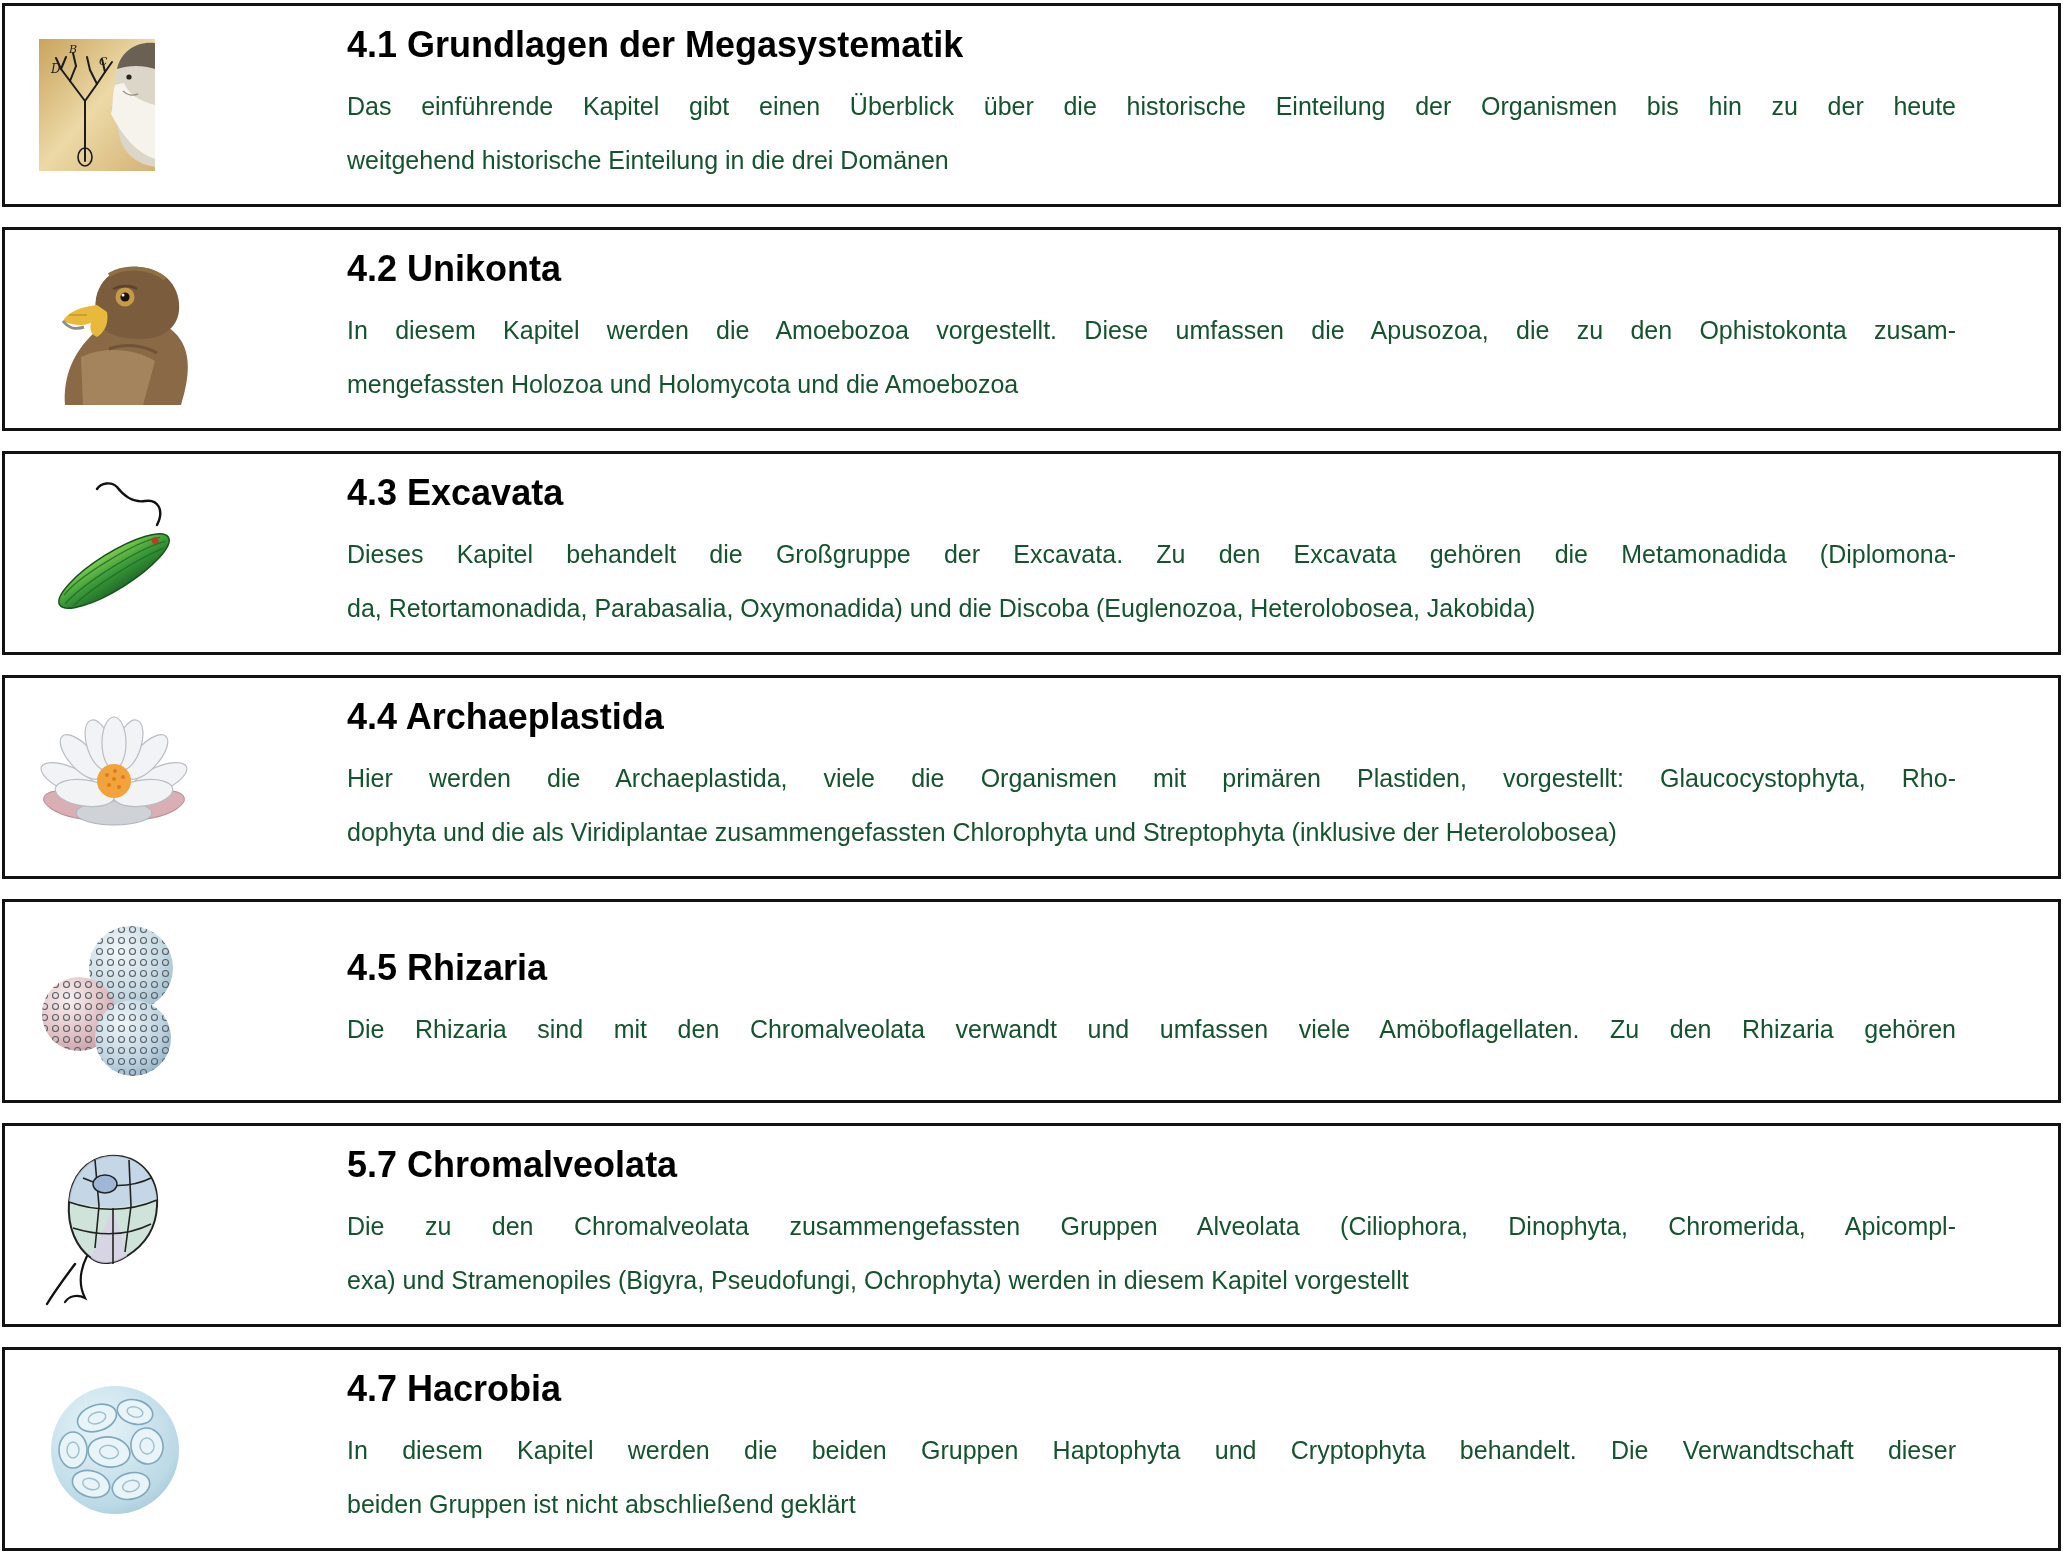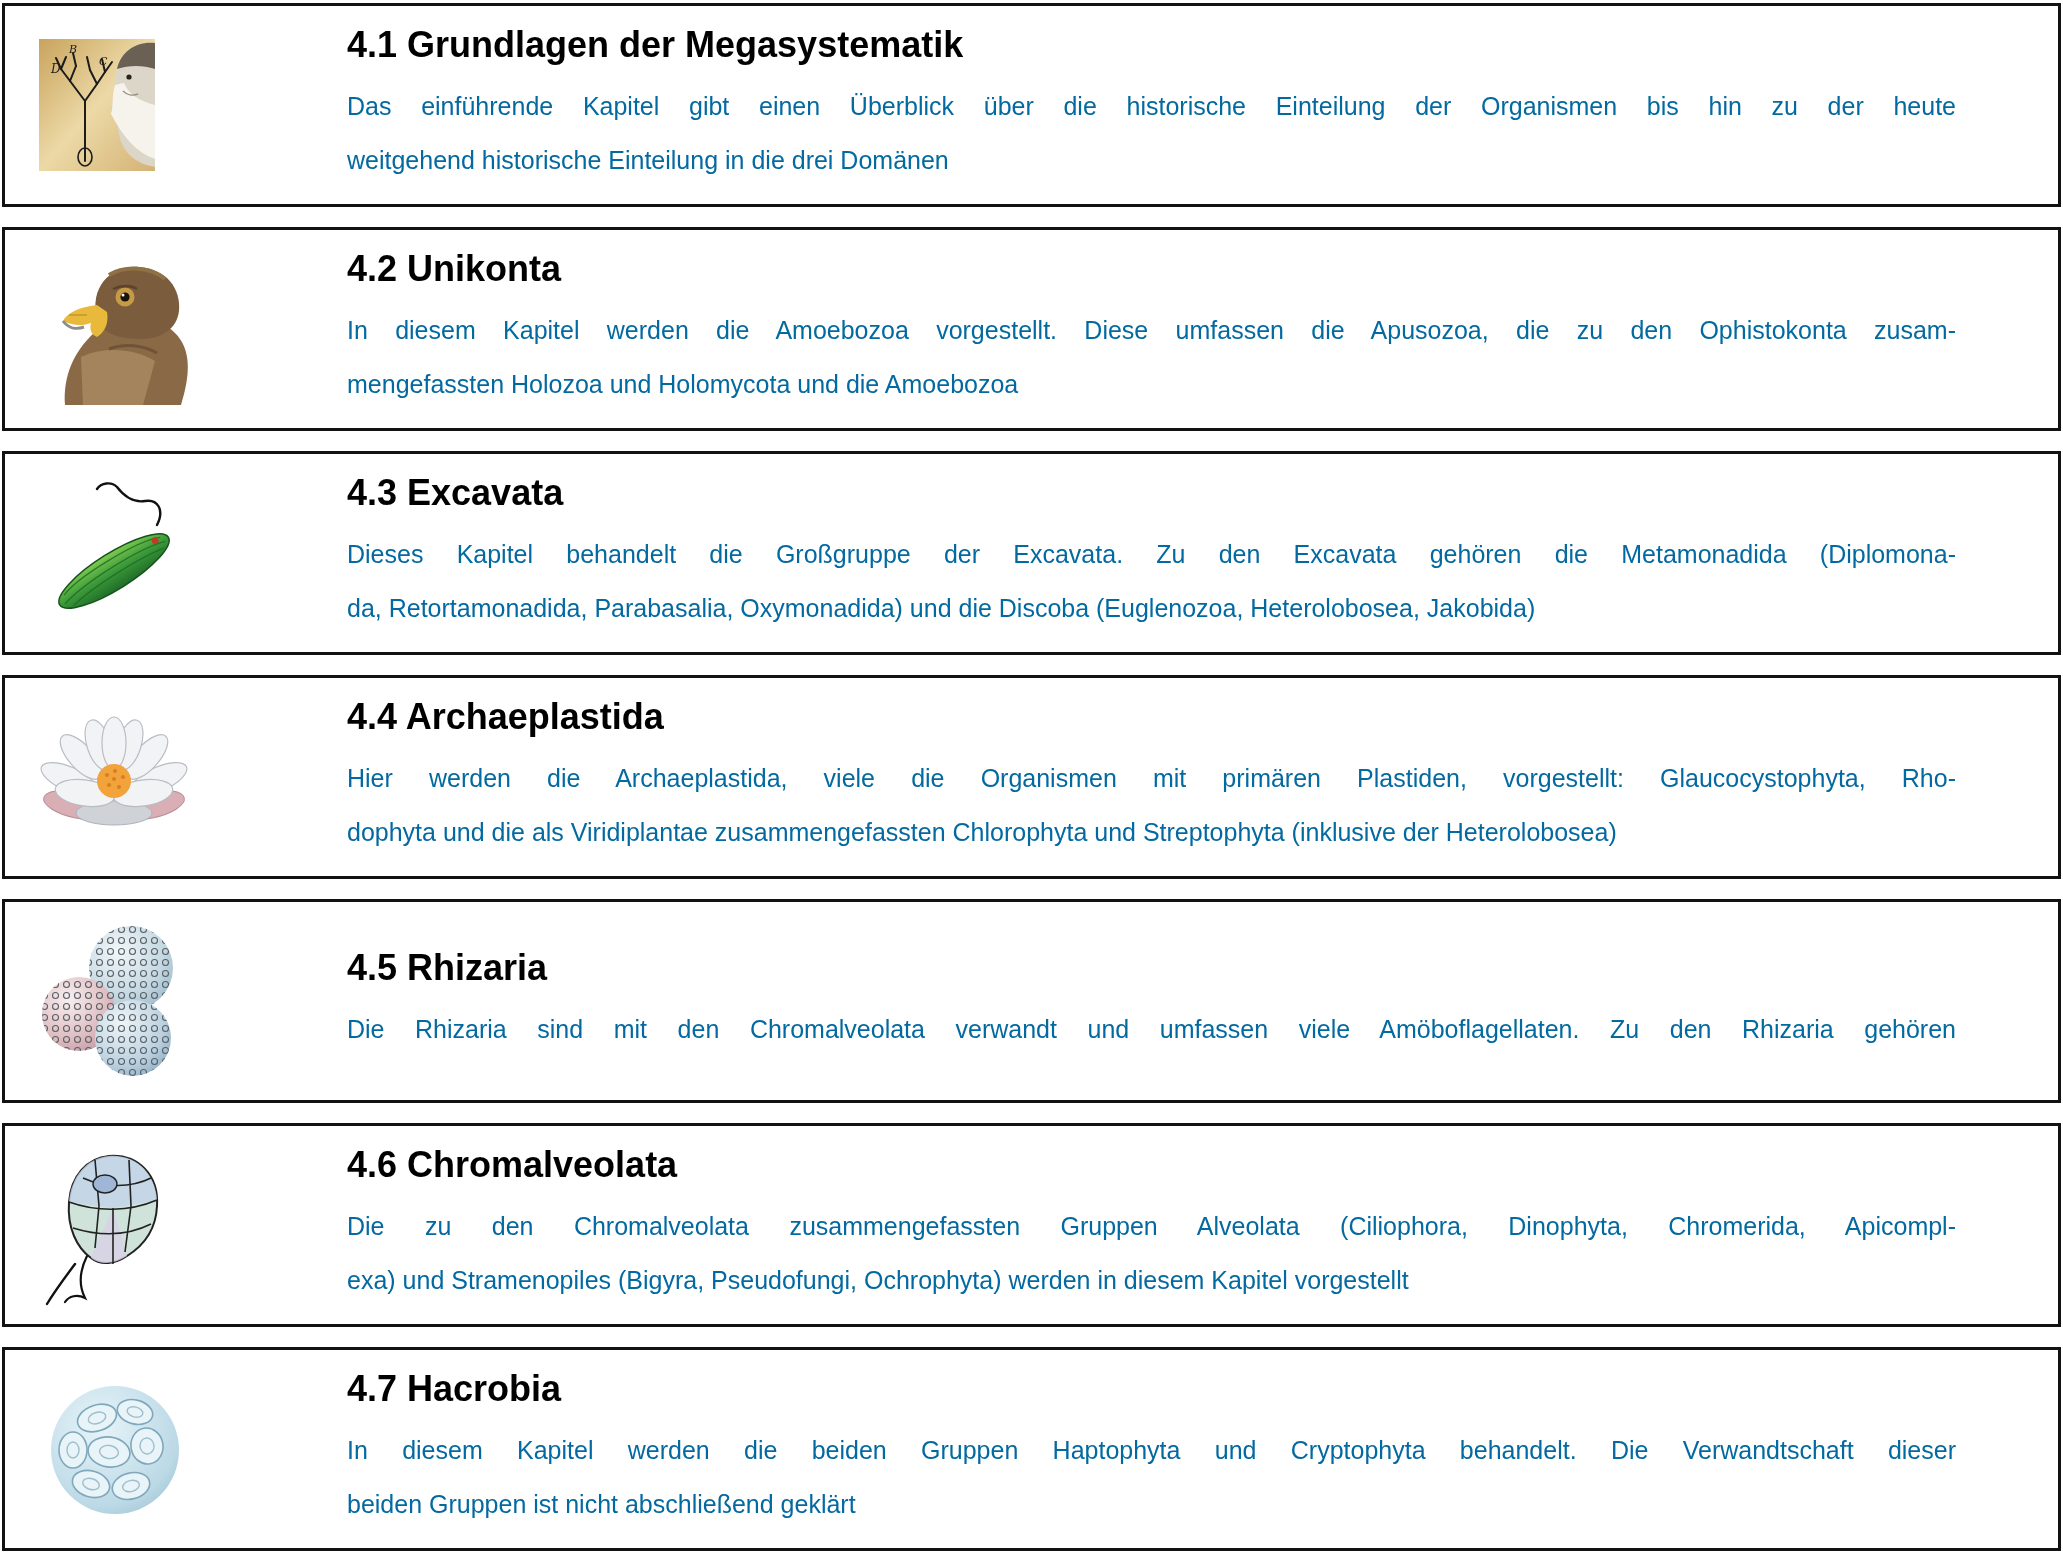--- a/index.html
+++ b/index.html
@@ -42,21 +42,21 @@
   .title {
     font-size: 36px;
     line-height: 44px;
     font-weight: 700;
     margin: 0 0 12px 0;
     text-align: left;
   }
   .line {
     font-size: 25px;
     line-height: 54px;
-    color: #0369a1;
+    color: #14532d;
     text-align: left;
   }
   .just {
     text-align: justify;
     text-align-last: justify;
   }
   svg { display: block; }
 </style>
 </head>
 <body>
@@ -243,21 +243,21 @@
           <path d="M34 84 C 60 92 88 92 112 80"></path>
           <path d="M44 34 C 66 44 92 44 112 34"></path>
           <path d="M56 16 L 60 62 L 56 104"></path>
           <path d="M90 16 L 92 62 L 86 108"></path>
           <path d="M74 64 L 74 120"></path>
         </g>
         <ellipse cx="66" cy="40" rx="12" ry="9" fill="#9fb6d6" stroke="#222" stroke-width="1.4"></ellipse>
       </svg>
     </div>
     <div class="content">
-      <h2 class="title">4.6 Chromalveolata</h2>
+      <h2 class="title">5.7 Chromalveolata</h2>
       <div class="line just">Die zu den Chromalveolata zusammengefassten Gruppen Alveolata (Ciliophora, Dinophyta, Chromerida, Apicompl-</div>
       <div class="line">exa) und Stramenopiles (Bigyra, Pseudofungi, Ochrophyta) werden in diesem Kapitel vorgestellt</div>
     </div>
   </section>
 
   <section class="card">
     <div class="thumb">
       <svg width="152" height="150" viewBox="0 0 152 150">
         <defs>
           <radialGradient id="h1" cx="0.38" cy="0.32" r="0.95">

